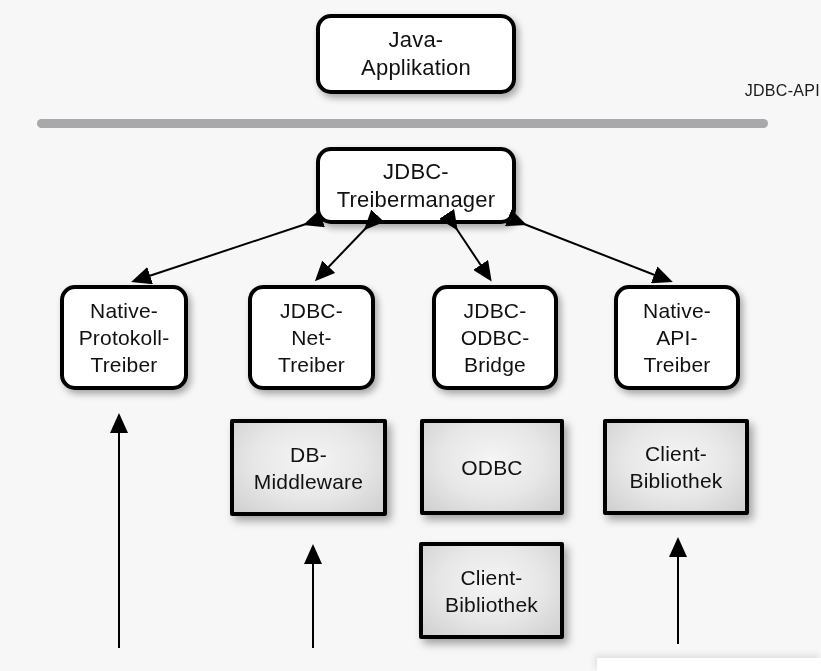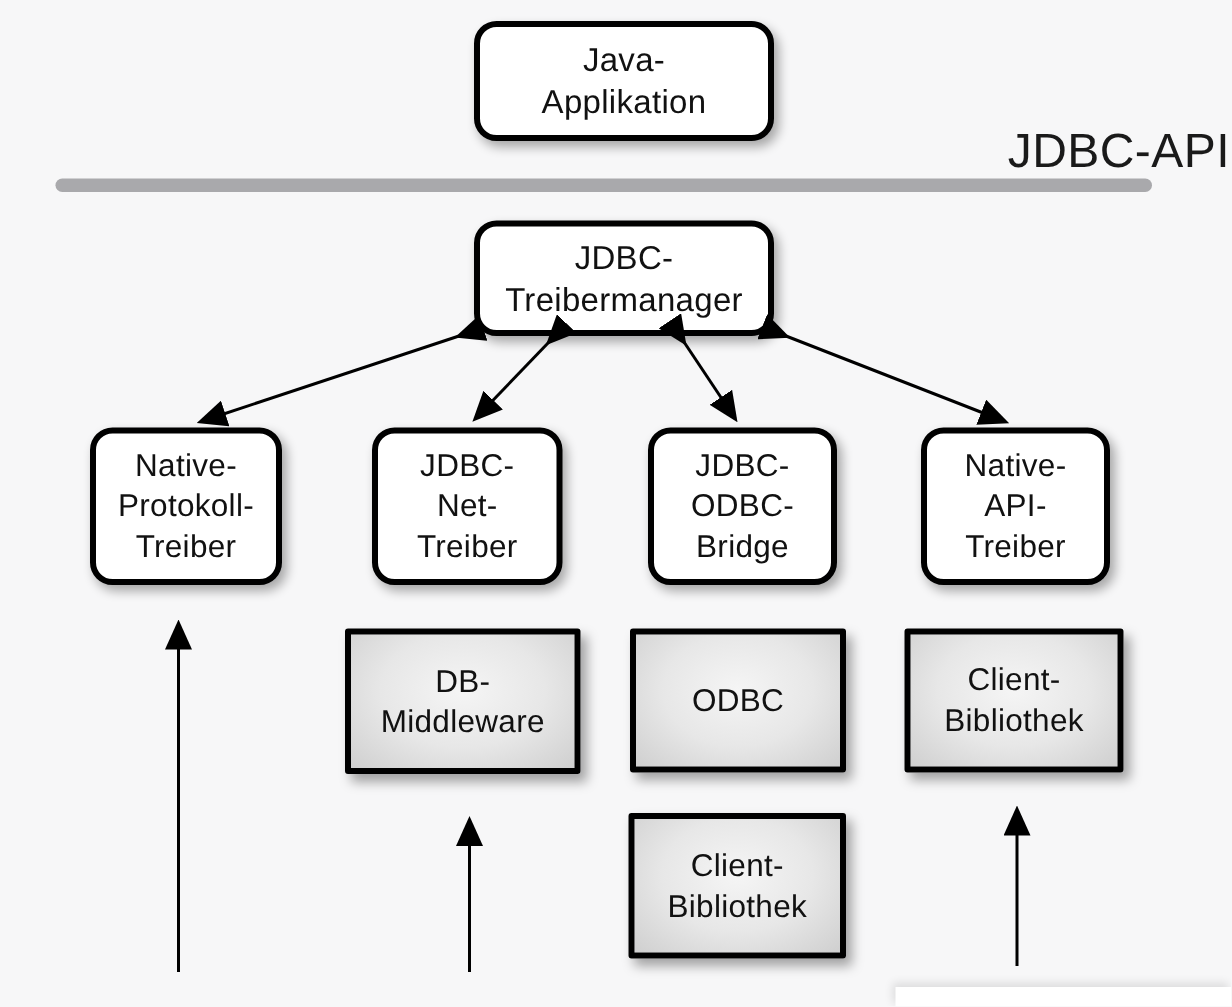--- a/index.html
+++ b/index.html
@@ -32,21 +32,21 @@
   }
   .gray-rect{
     background:radial-gradient(ellipse at 50% 42%, #f5f5f5 0%, #e7e7e7 52%, #cfcfcf 100%);
     border:4px solid #000;
     border-radius:2px;
     box-shadow:4px 5px 8px rgba(0,0,0,.35);
   }
   .lbl-api{
     position:absolute;
     top:82px;right:49px;
-    font-size:32px;color:#1a1a1a;
+    font-size:16px;color:#1a1a1a;
     font-weight:500;
     letter-spacing:.3px;
   }
   .divider{
     position:absolute;
     left:37px;top:119px;
     width:731px;height:9px;
     background:#a9a9ac;
     border-radius:5px;
   }

